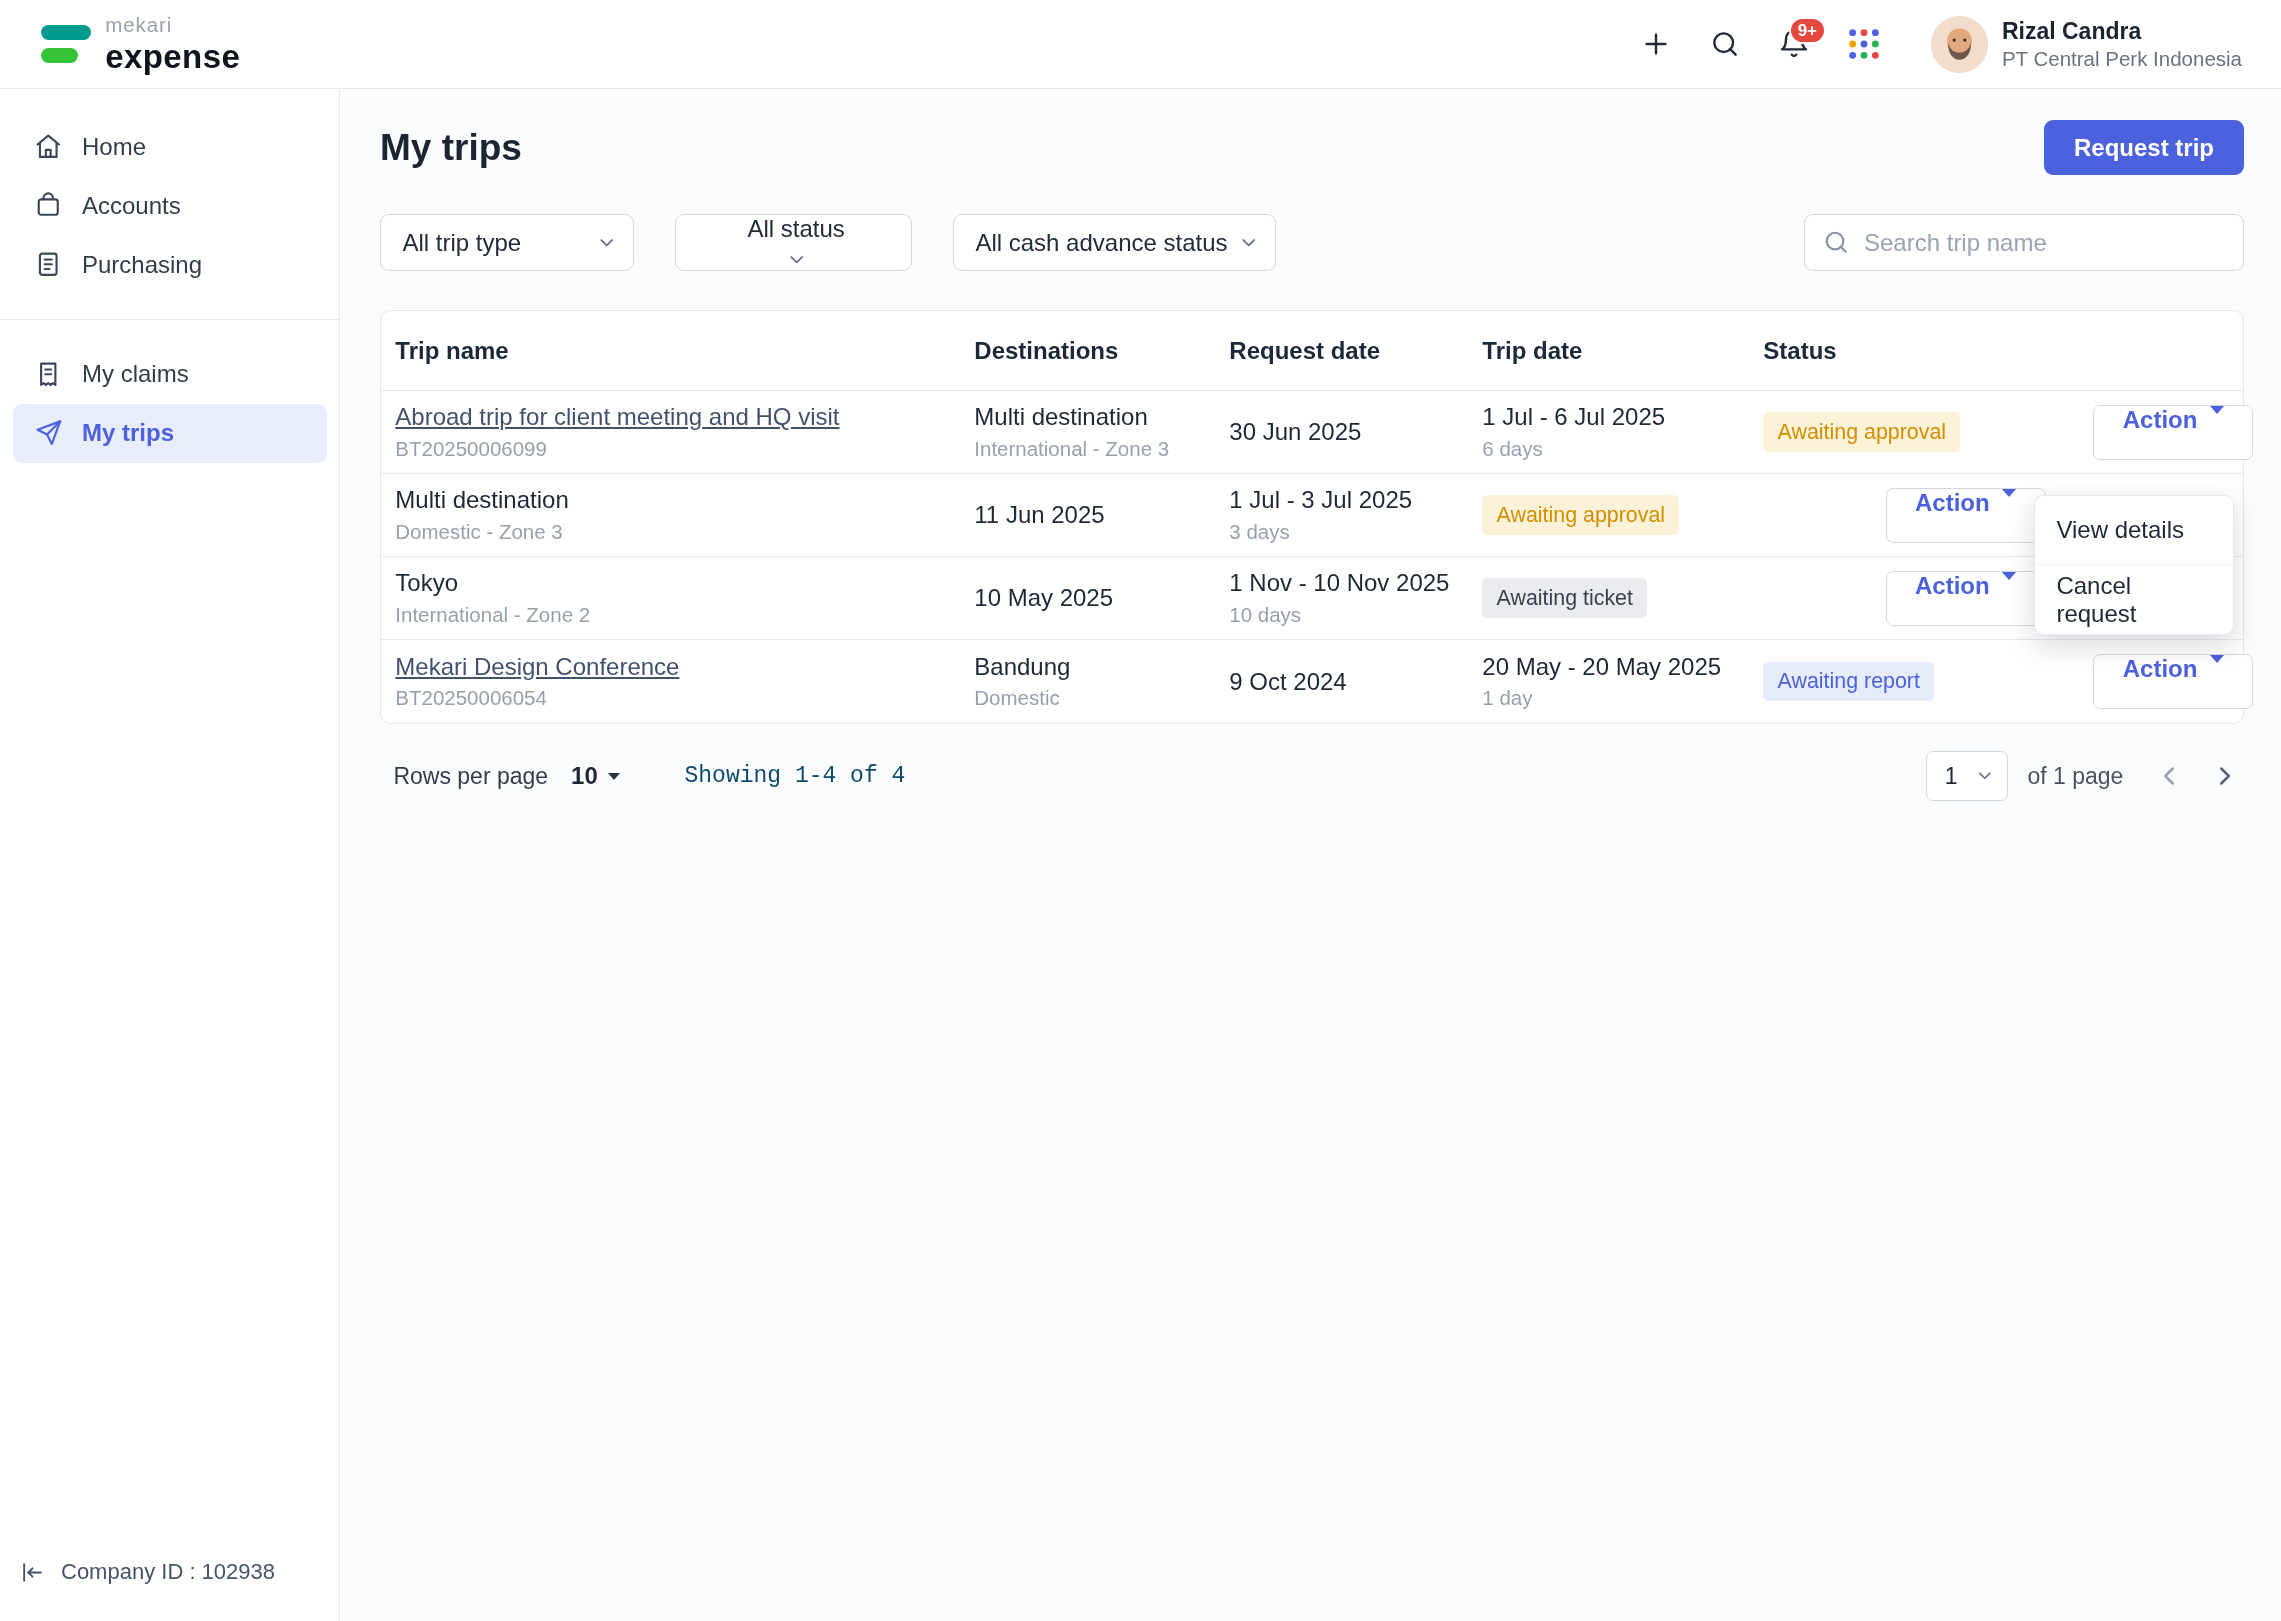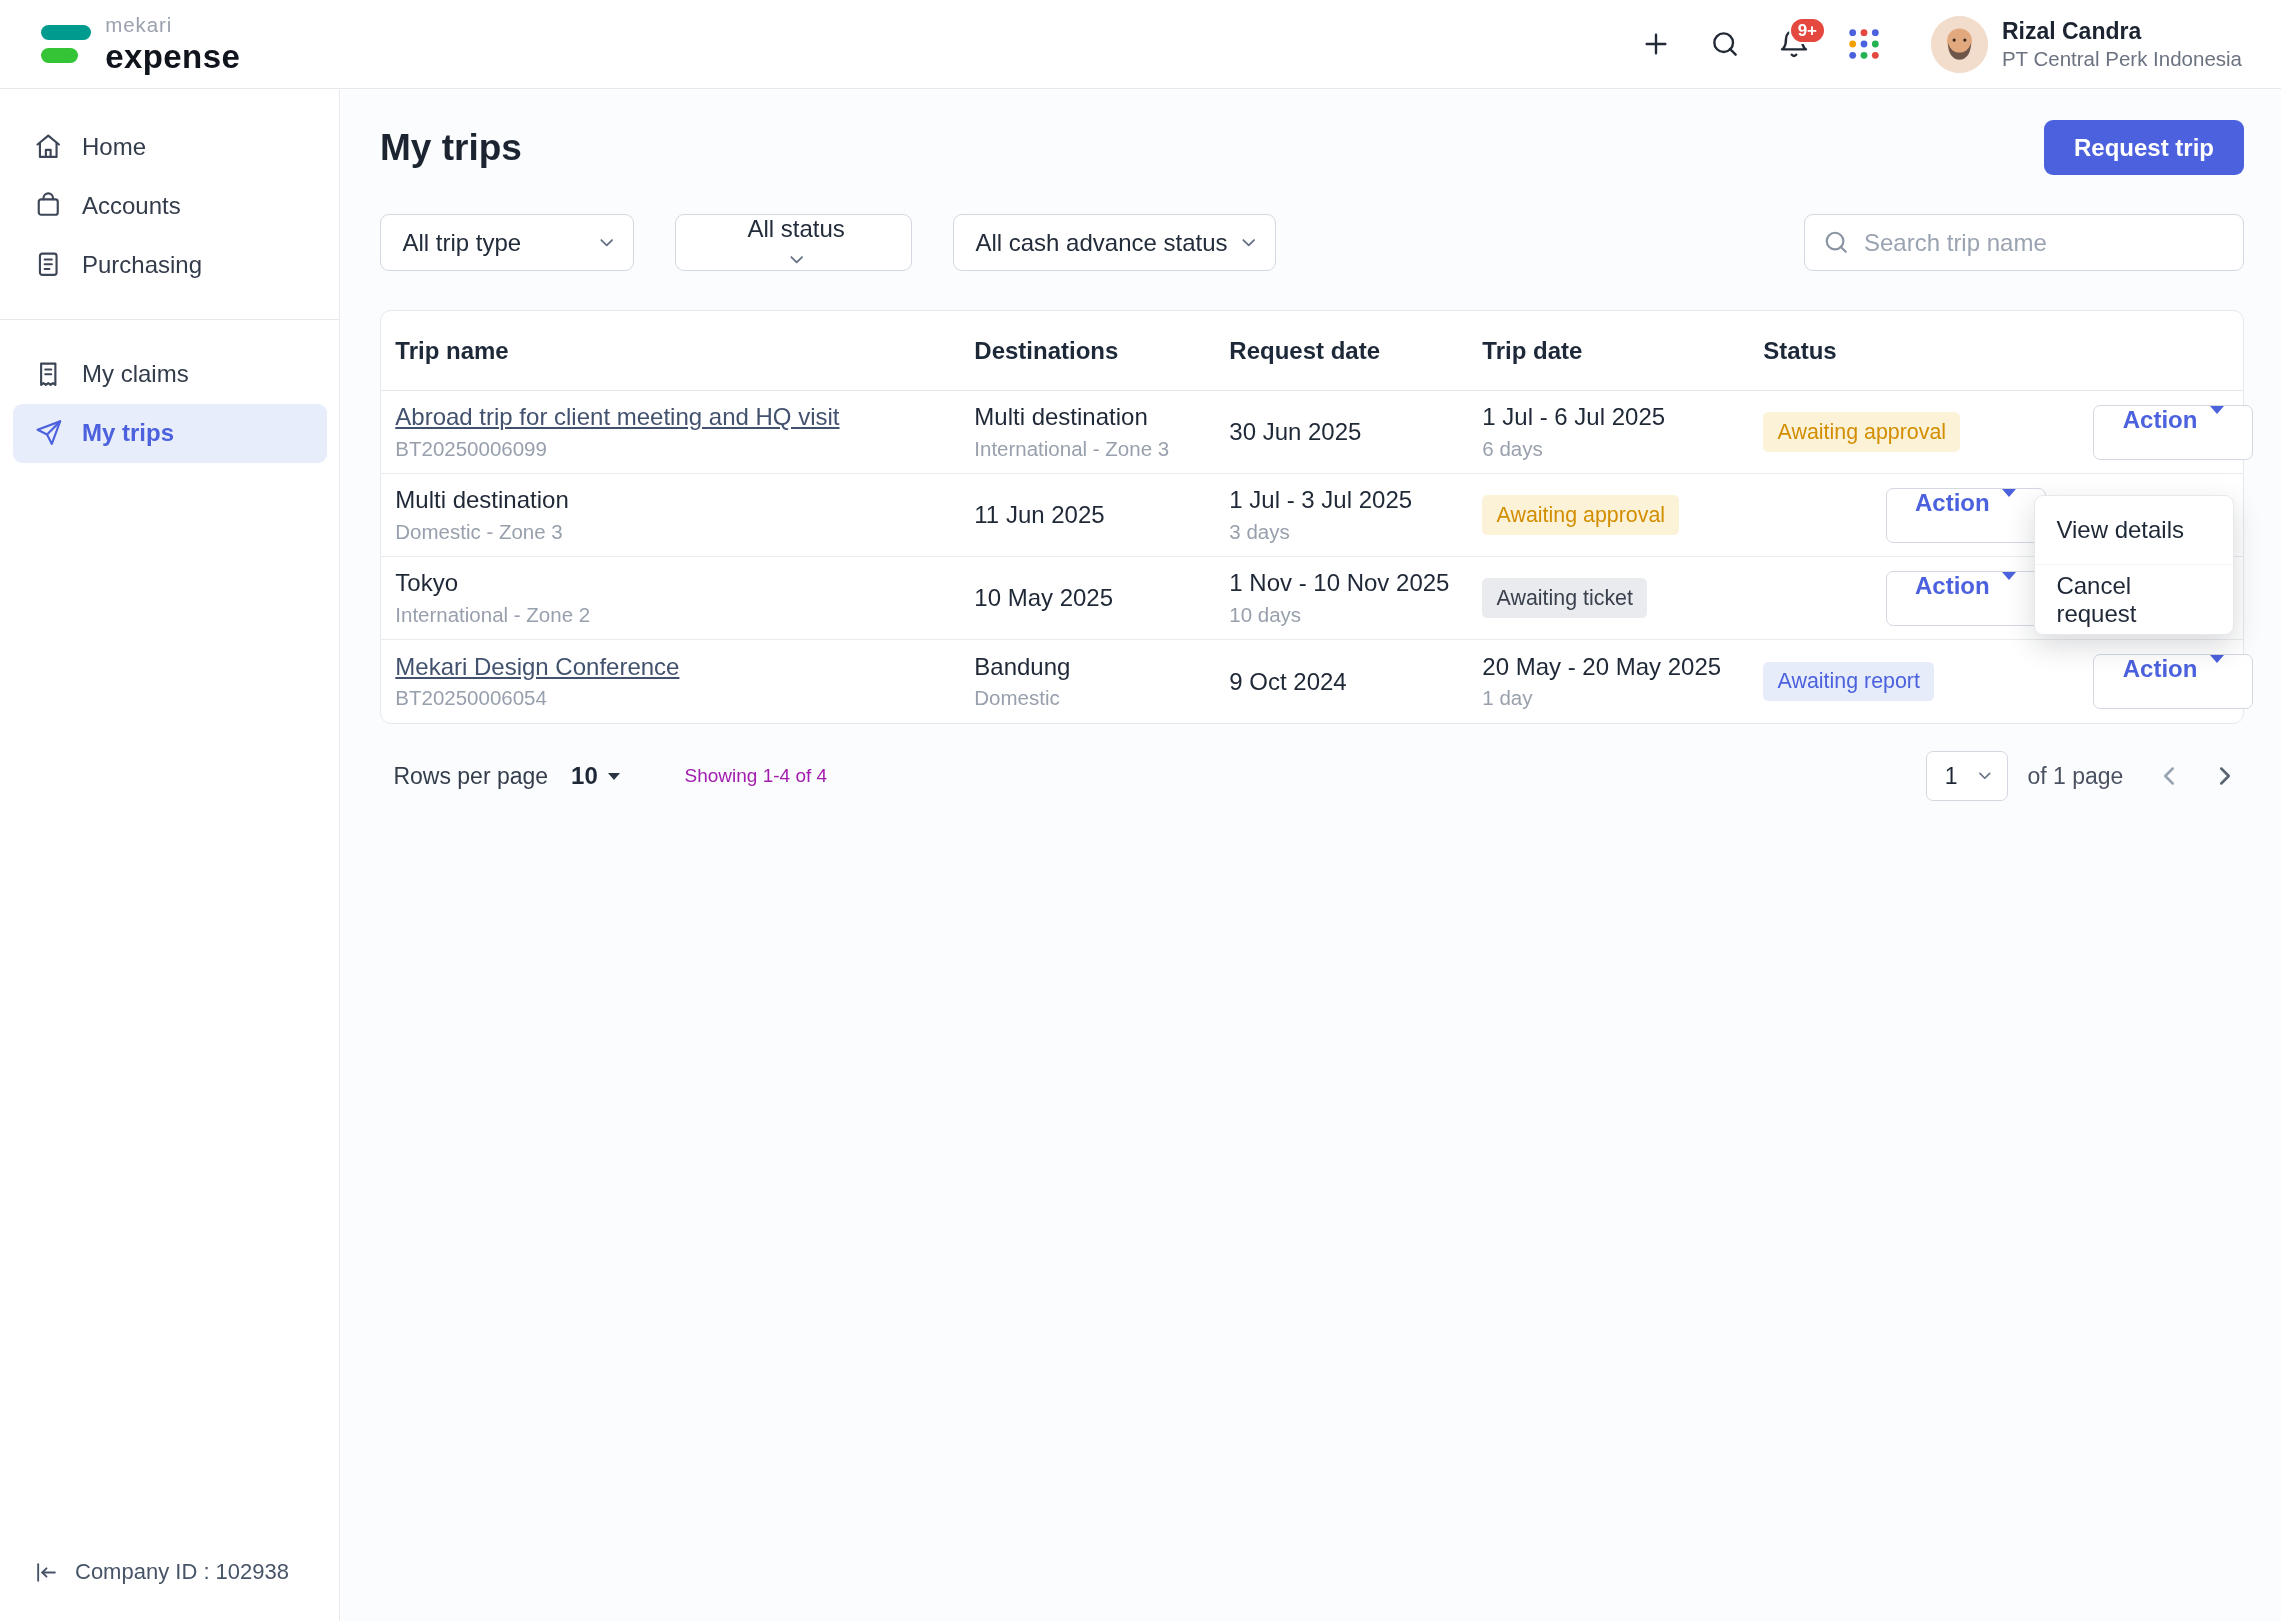--- a/index.html
+++ b/index.html
@@ -39,21 +39,21 @@
 
   
   .sidebar{ position:absolute; top:90px; left:0; width:340px; bottom:0; background:#fff;
     border-right:0.9px solid #e6e8ee; padding-top:27px; }
   .side-item{ height:59px; display:flex; align-items:center; gap:19.6px; padding:0 21.4px; margin:0 12.5px;
     border-radius:9px; color:#333c4a; font-size:24px; cursor:pointer; }
   .side-item .s-icon{ width:28.5px; height:28.5px; color:#3c4656; flex:0 0 auto; }
   .side-item.active{ background:var(--accent_soft); color:var(--accent); font-weight:700; }
   .side-item.active .s-icon{ color:var(--accent); }
   .side-divider{ height:0.9px; background:#e6e8ee; margin:25px 0; }
-  .sidebar-footer{ position:absolute; left:34px; bottom:36px; display:flex; align-items:center; gap:16px;
+  .sidebar-footer{ position:absolute; left:20px; bottom:36px; display:flex; align-items:center; gap:16px;
     color:#475467; font-size:22px; cursor:pointer; }
   .sidebar-footer .s-icon{ width:25px; height:25px; color:#475467; }
 
   
   .main{ position:absolute; top:90px; left:341px; right:0; bottom:0; background:#fbfcfd; }
   .page-head{ display:flex; justify-content:space-between; align-items:center; padding:30px 37px 0 39px; }
   .page-title{ font-size:37px; font-weight:700; color:#1b2430; }
   .primary-btn{ height:55px; padding:0 30px; border:none; border-radius:9px; background:var(--accent);
     color:#fff; font-size:24px; font-weight:600; font-family:inherit; cursor:pointer; }
 
@@ -100,21 +100,21 @@
   .menu-item{ height:69px; display:flex; align-items:center; padding:0 21.4px; font-size:24px; color:#1f2836; cursor:pointer; }
   .menu-item:first-child{ border-bottom:0.9px solid #f1f3f6; }
 
   
   .pagination{ display:flex; align-items:center; margin:27px 37px 0 39px; padding-left:13.4px; }
   .pg-label{ font-size:23px; color:#343d4b; }
   .pg-rpp{ display:flex; align-items:center; gap:10.7px; margin:0 0 0 23px; cursor:pointer; }
   .pg-rpp-val{ font-size:24px; font-weight:700; color:#1f2836; }
   .mini-caret{ width:0; height:0; border-left:6.2px solid transparent; border-right:6.2px solid transparent;
     border-top:7.1px solid #2a3342; }
-  .pg-showing{ font-size:19px; color:#a21caf; margin-left:64px; }
+  .pg-showing{ font-size:23px; color:#0c4a6e; margin-left:64px;font-family:Liberation Mono, monospace; }
   .pg-right{ margin-left:auto; display:flex; align-items:center; gap:19.6px; }
   .page-select{ width:82px; height:50px; border:0.9px solid #d3d8e0; border-radius:7.1px; background:#fff;
     display:flex; align-items:center; justify-content:space-between; padding:0 12.5px 0 18px;
     font-size:23px; color:#1f2836; cursor:pointer; }
   .pg-of{ font-size:23px; color:#4a5261; margin-right:7.1px; }
   .pg-arrow{ background:none; border:none; cursor:pointer; padding:3.6px; }
   .pg-arrow.prev{ color:#98a2b3; }
   .pg-arrow.next{ color:#5b6472; }
 </style>
 </head>

